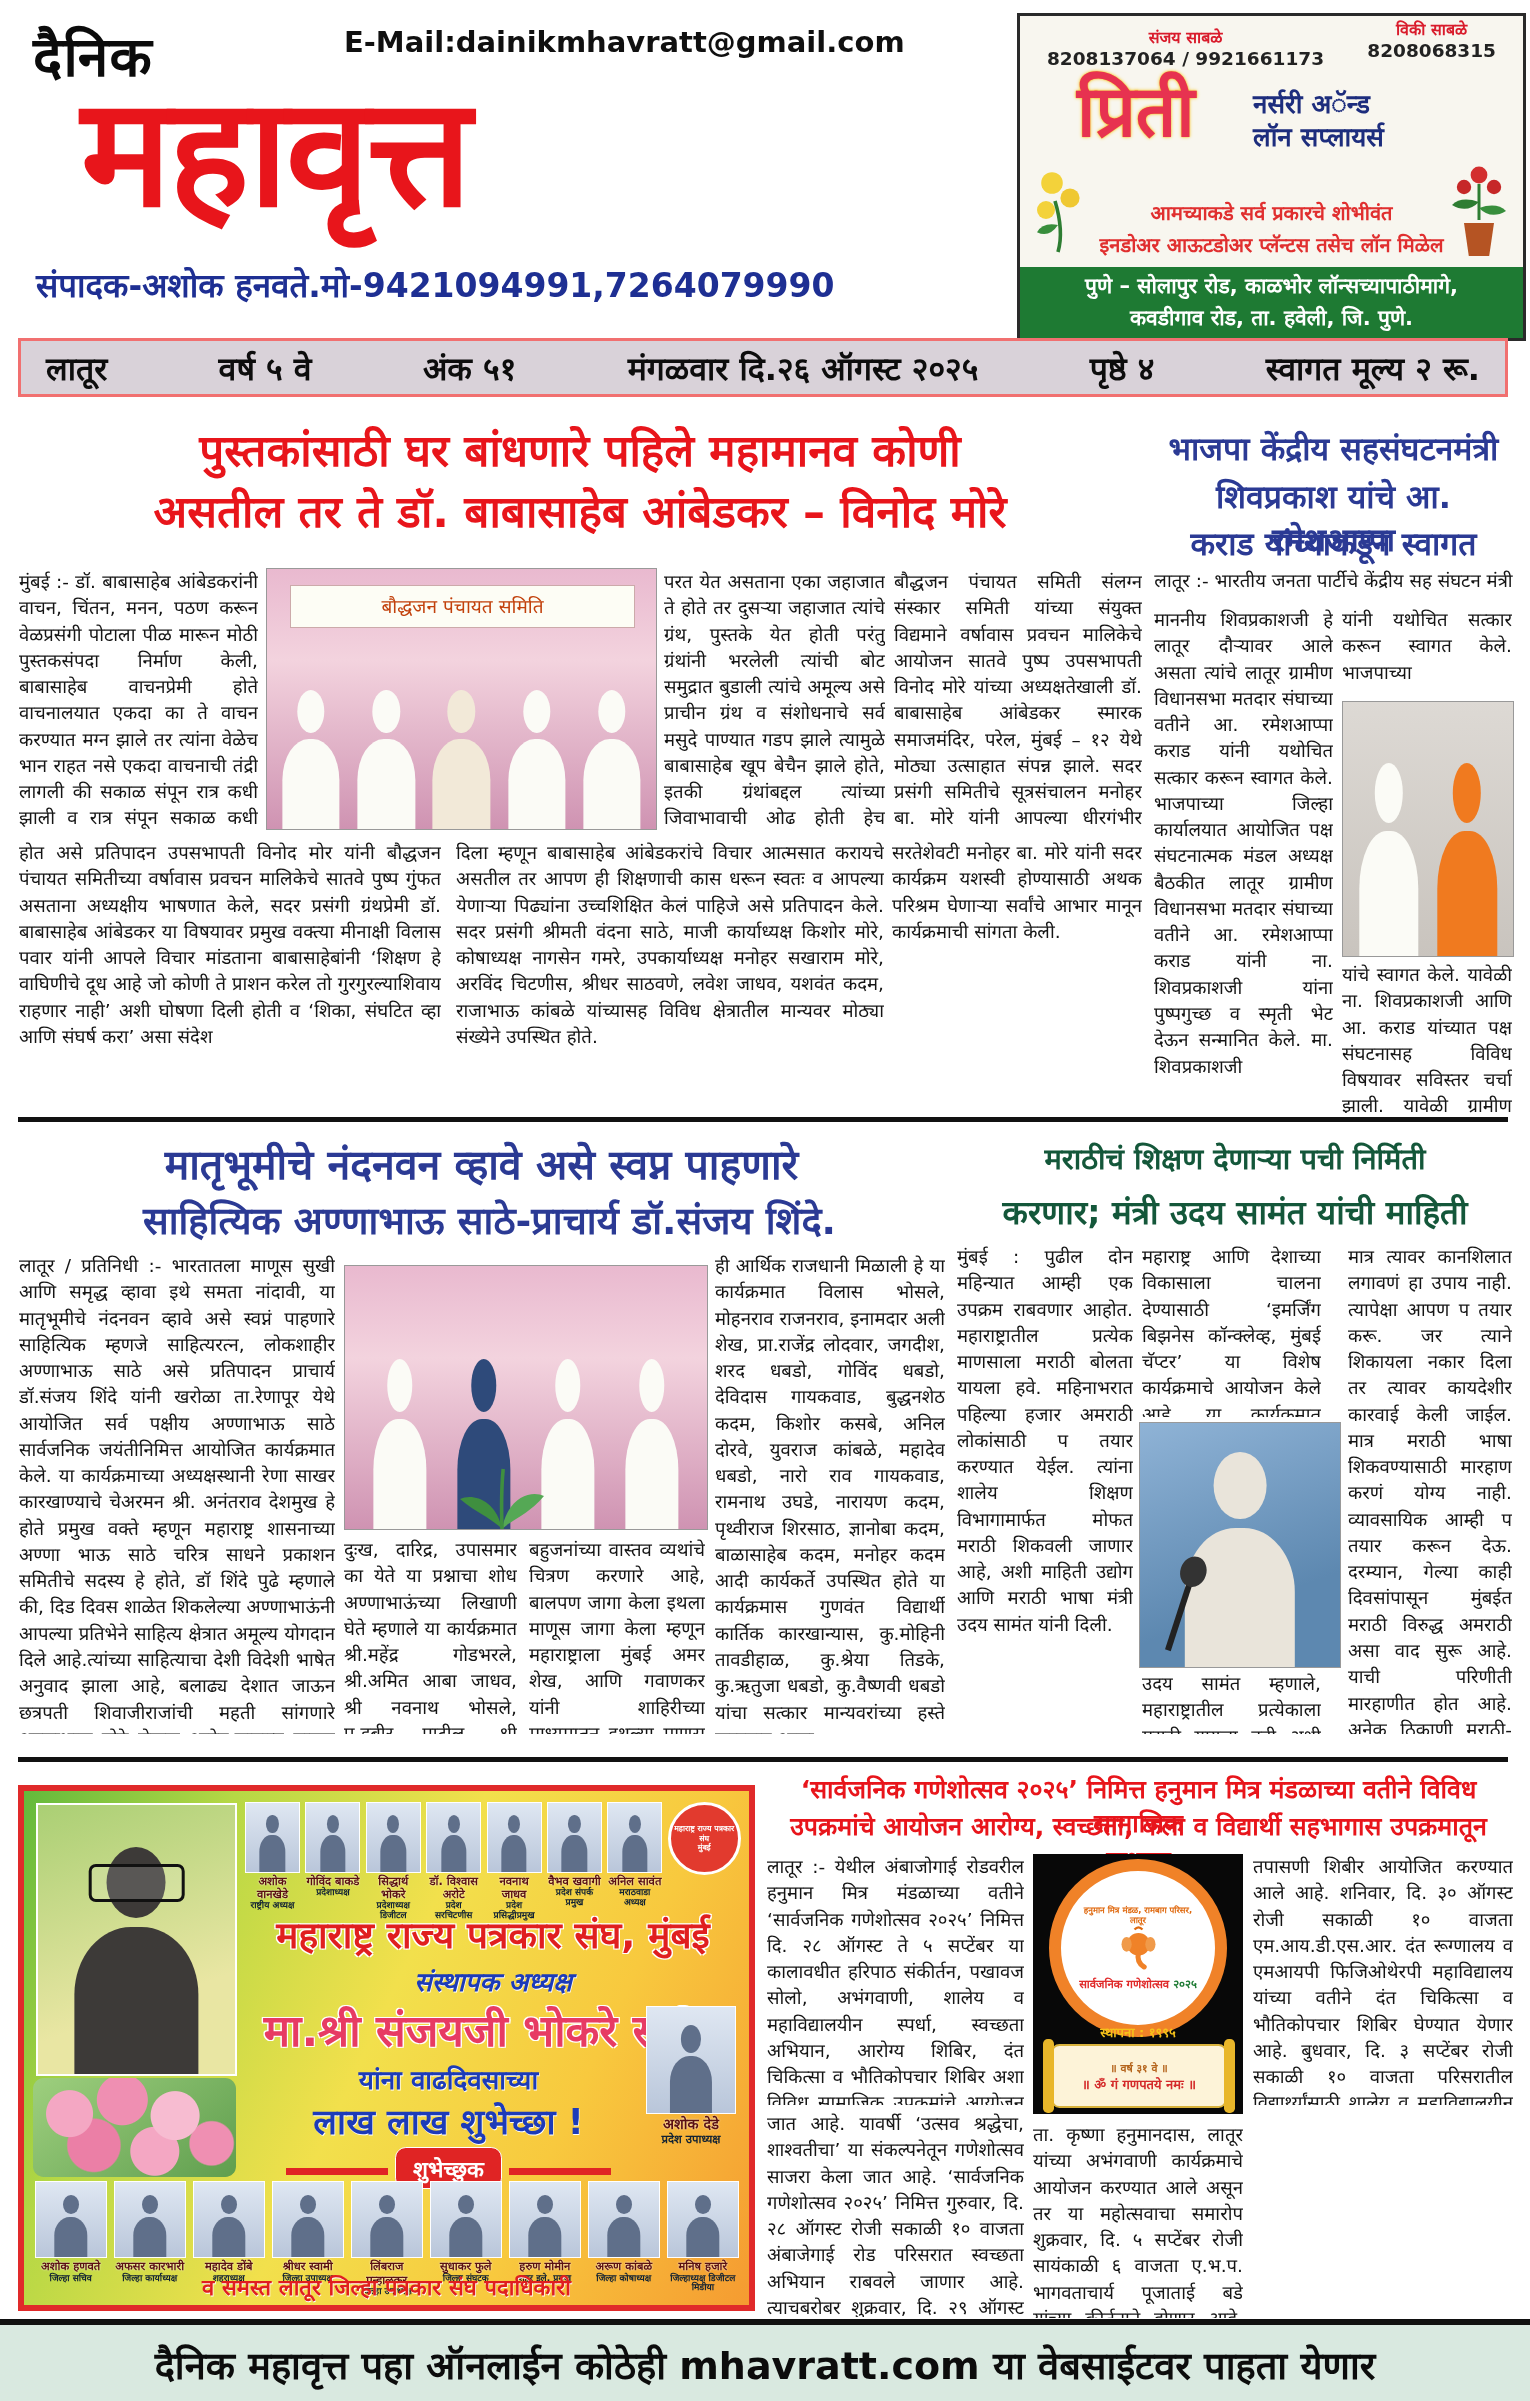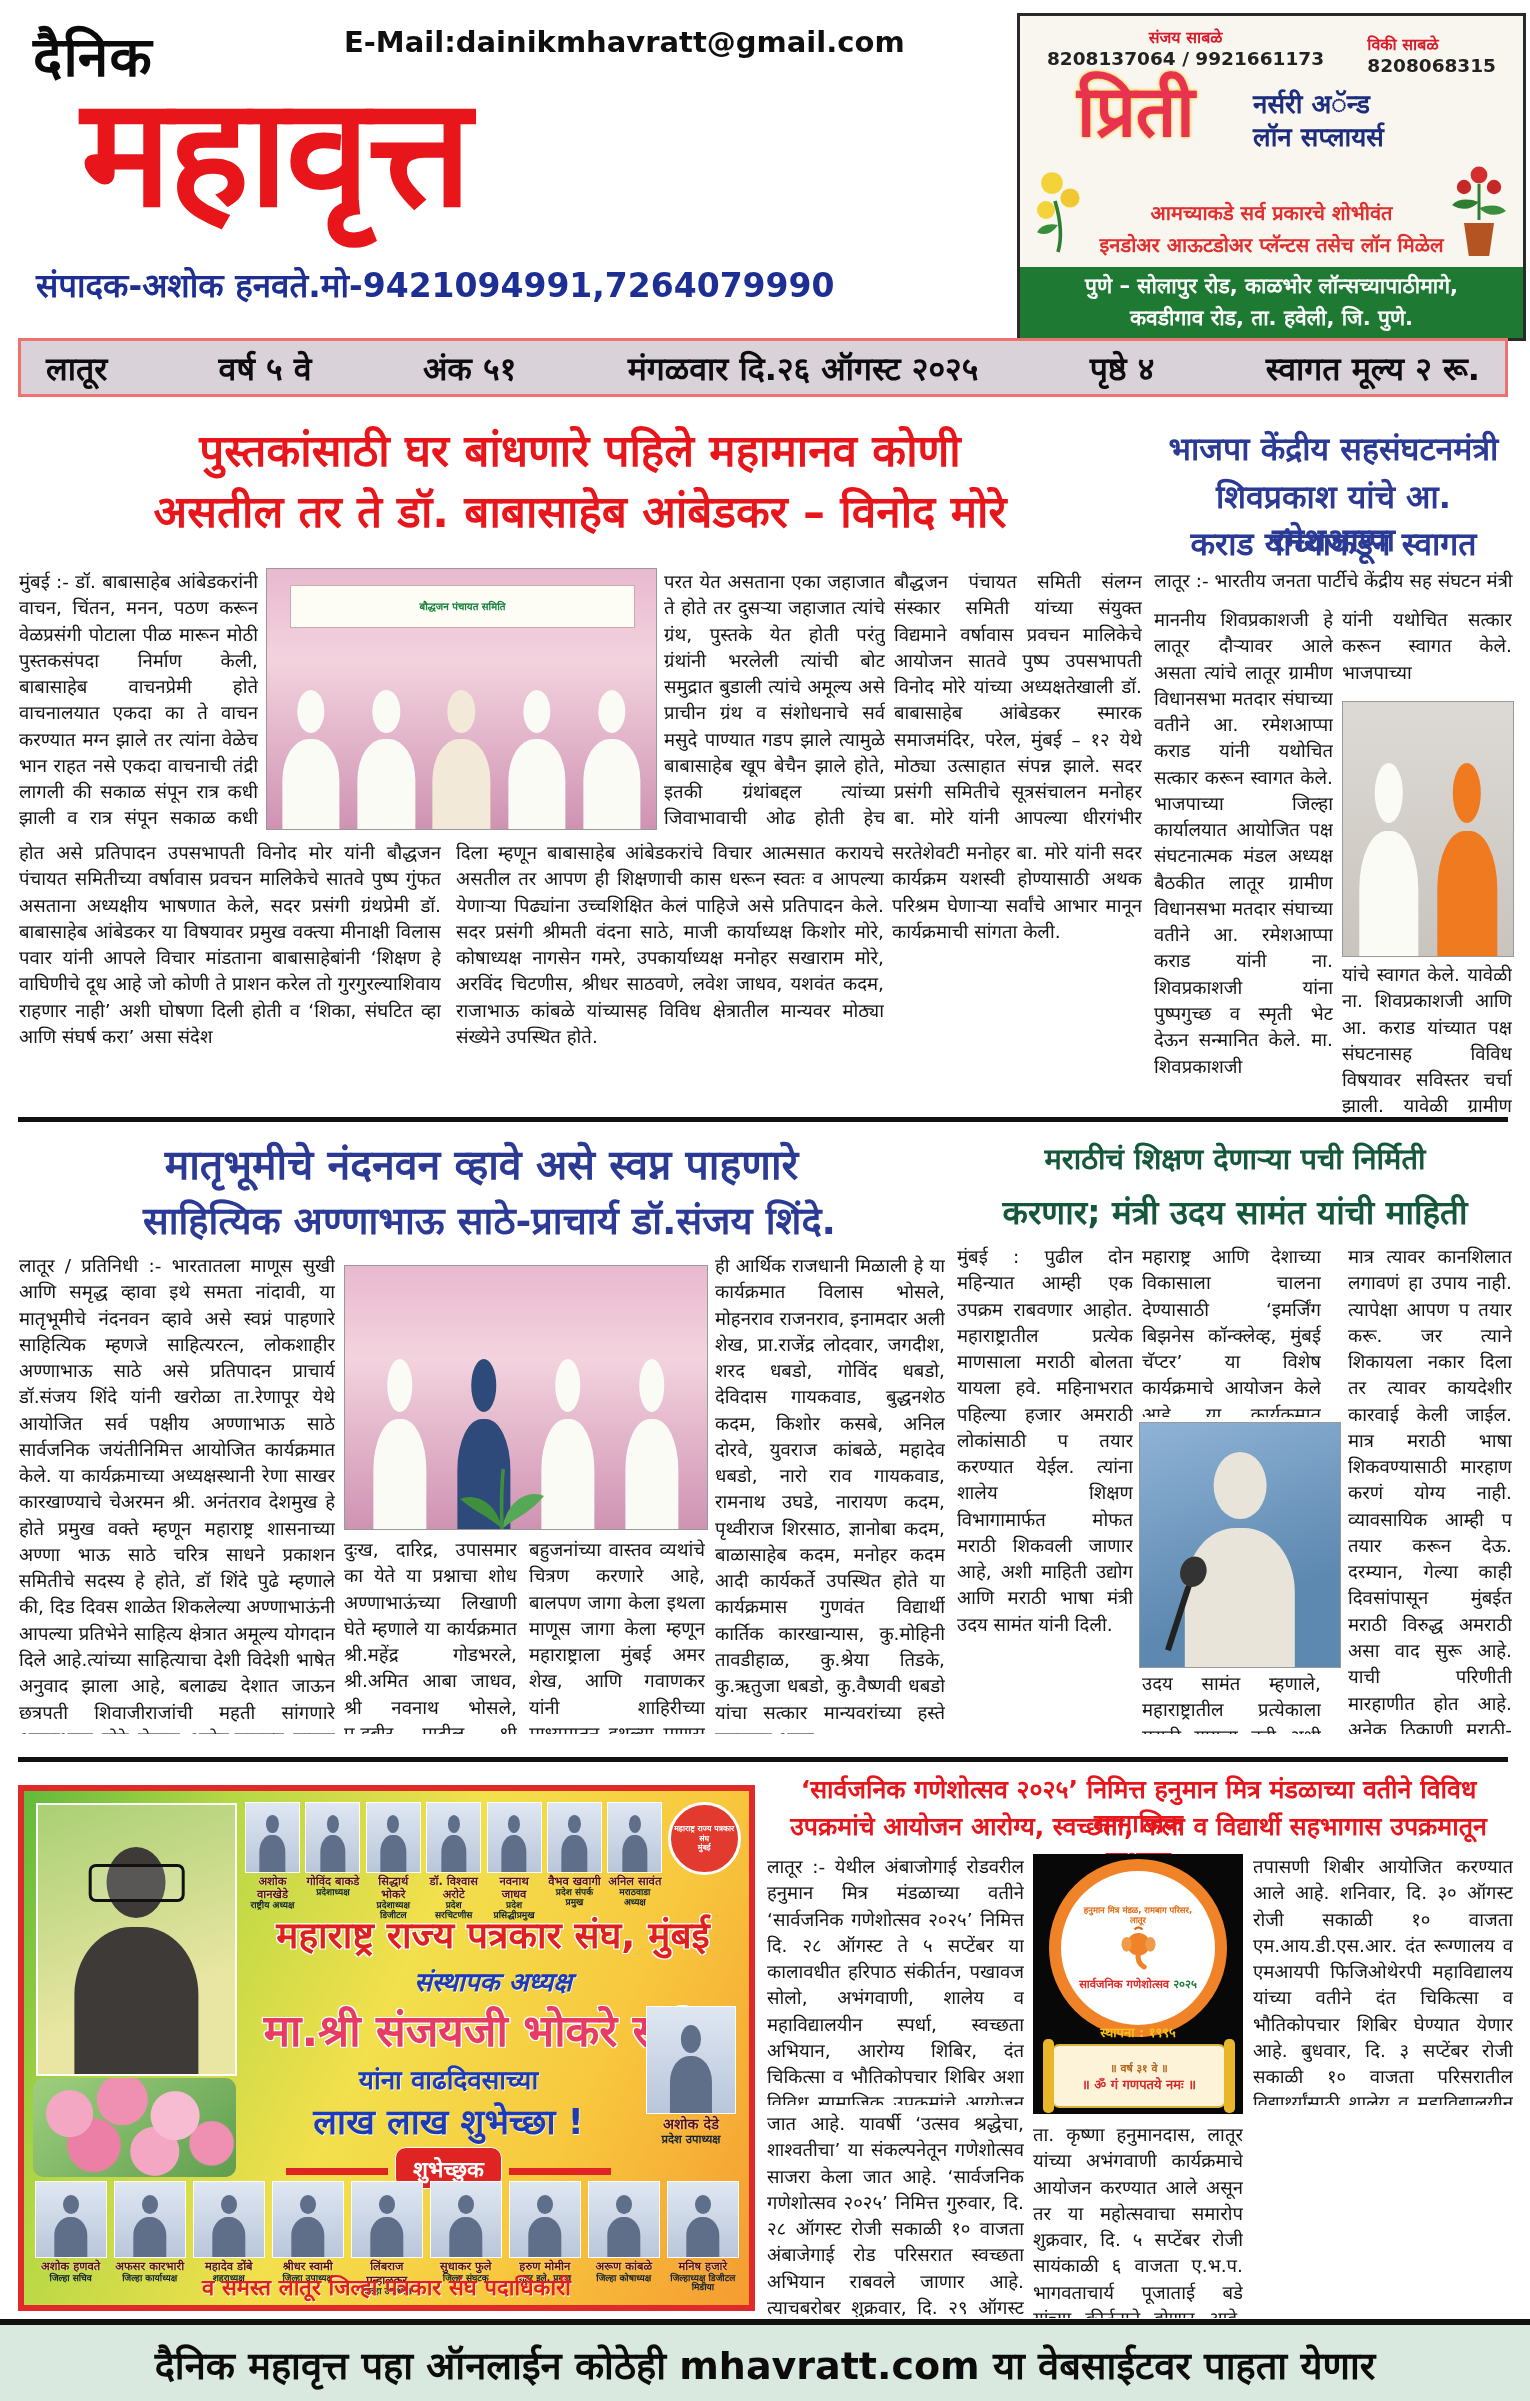--- a/index.html
+++ b/index.html
@@ -30,21 +30,21 @@
   
   .hl-red{color:#e8151b;font-weight:bold;}
   .hl-blue{color:#2b3a94;font-weight:bold;}
   .hl-green{color:#14573a;font-weight:bold;}
   .rule{background:#111;}
   
   .ph{position:absolute;overflow:hidden;border:0.6px solid #999;}
   .ph-stage{background:linear-gradient(180deg,#e9b9cf 0%,#f3d3de 35%,#cf93b2 100%);}
   .banner-strip{position:absolute;left:6%;top:6%;width:88%;height:16%;background:#fdfdf5;
                 display:flex;align-items:center;justify-content:center;
-                color:#15803d;font-weight:bold;font-size:10px;border:0.6px solid #caa;}
+                color:#c2410c;font-weight:normal;font-size:19px;border:0.6px solid #caa;}
   .people-row{position:absolute;left:0;bottom:0;width:100%;height:62%;display:flex;
               align-items:flex-end;justify-content:space-evenly;}
   .person{position:relative;width:16%;height:90%;}
   .person::before{content:'';position:absolute;left:50%;top:4%;width:44%;height:30%;
                   transform:translateX(-50%);background:var(--c,#fbfbf6);border-radius:50%;}
   .person::after{content:'';position:absolute;left:50%;bottom:0;width:92%;height:62%;
                  transform:translateX(-50%);background:var(--c,#fbfbf6);border-radius:46% 46% 0 0;}
   .ph-two{background:linear-gradient(180deg,#ddd9d4,#c9c4be);}
   .ph-speaker{background:linear-gradient(160deg,#8fb3d6,#5d88b0 70%);}
   .mic{position:absolute;left:18%;bottom:6%;width:6px;height:72px;background:#222;transform:rotate(18deg);}
@@ -109,21 +109,21 @@
 <div class="abs daily" style="left:33px;top:16.7px;">दैनिक</div>
 <div class="abs email" style="left:344px;top:25px;">E-Mail:dainikmhavratt@gmail.com</div>
 <div class="abs mast-title" style="left:81px;top:78px;">महावृत्त</div>
 <div class="abs editor" style="left:36px;top:262px;">संपादक-अशोक हनवते.मो-9421094991,7264079990</div>
 
 <div class="abs nursery" style="left:1017px;top:13px;width:503px;height:322px;">
   <div class="abs" style="left:27px;top:9.6px;text-align:center;">
     <div class="n-name">संजय साबळे</div>
     <div class="n-phone">8208137064 / 9921661173</div>
   </div>
-  <div class="abs" style="right:27px;top:17px;text-align:left;">
+  <div class="abs" style="right:27px;top:2px;text-align:center;">
     <div class="n-name">विकी साबळे</div>
     <div class="n-phone">8208068315</div>
   </div>
   <div class="abs n-brand" style="left:57px;top:60px;">प्रिती</div>
   <div class="abs n-suffix" style="left:233px;top:72px;">
     <div>नर्सरी अॅन्ड</div>
     <div>लॉन सप्लायर्स</div>
   </div>
 
   <svg class="abs" style="left:8.4px;top:149px;" width="66" height="90" viewBox="0 0 110 150">

